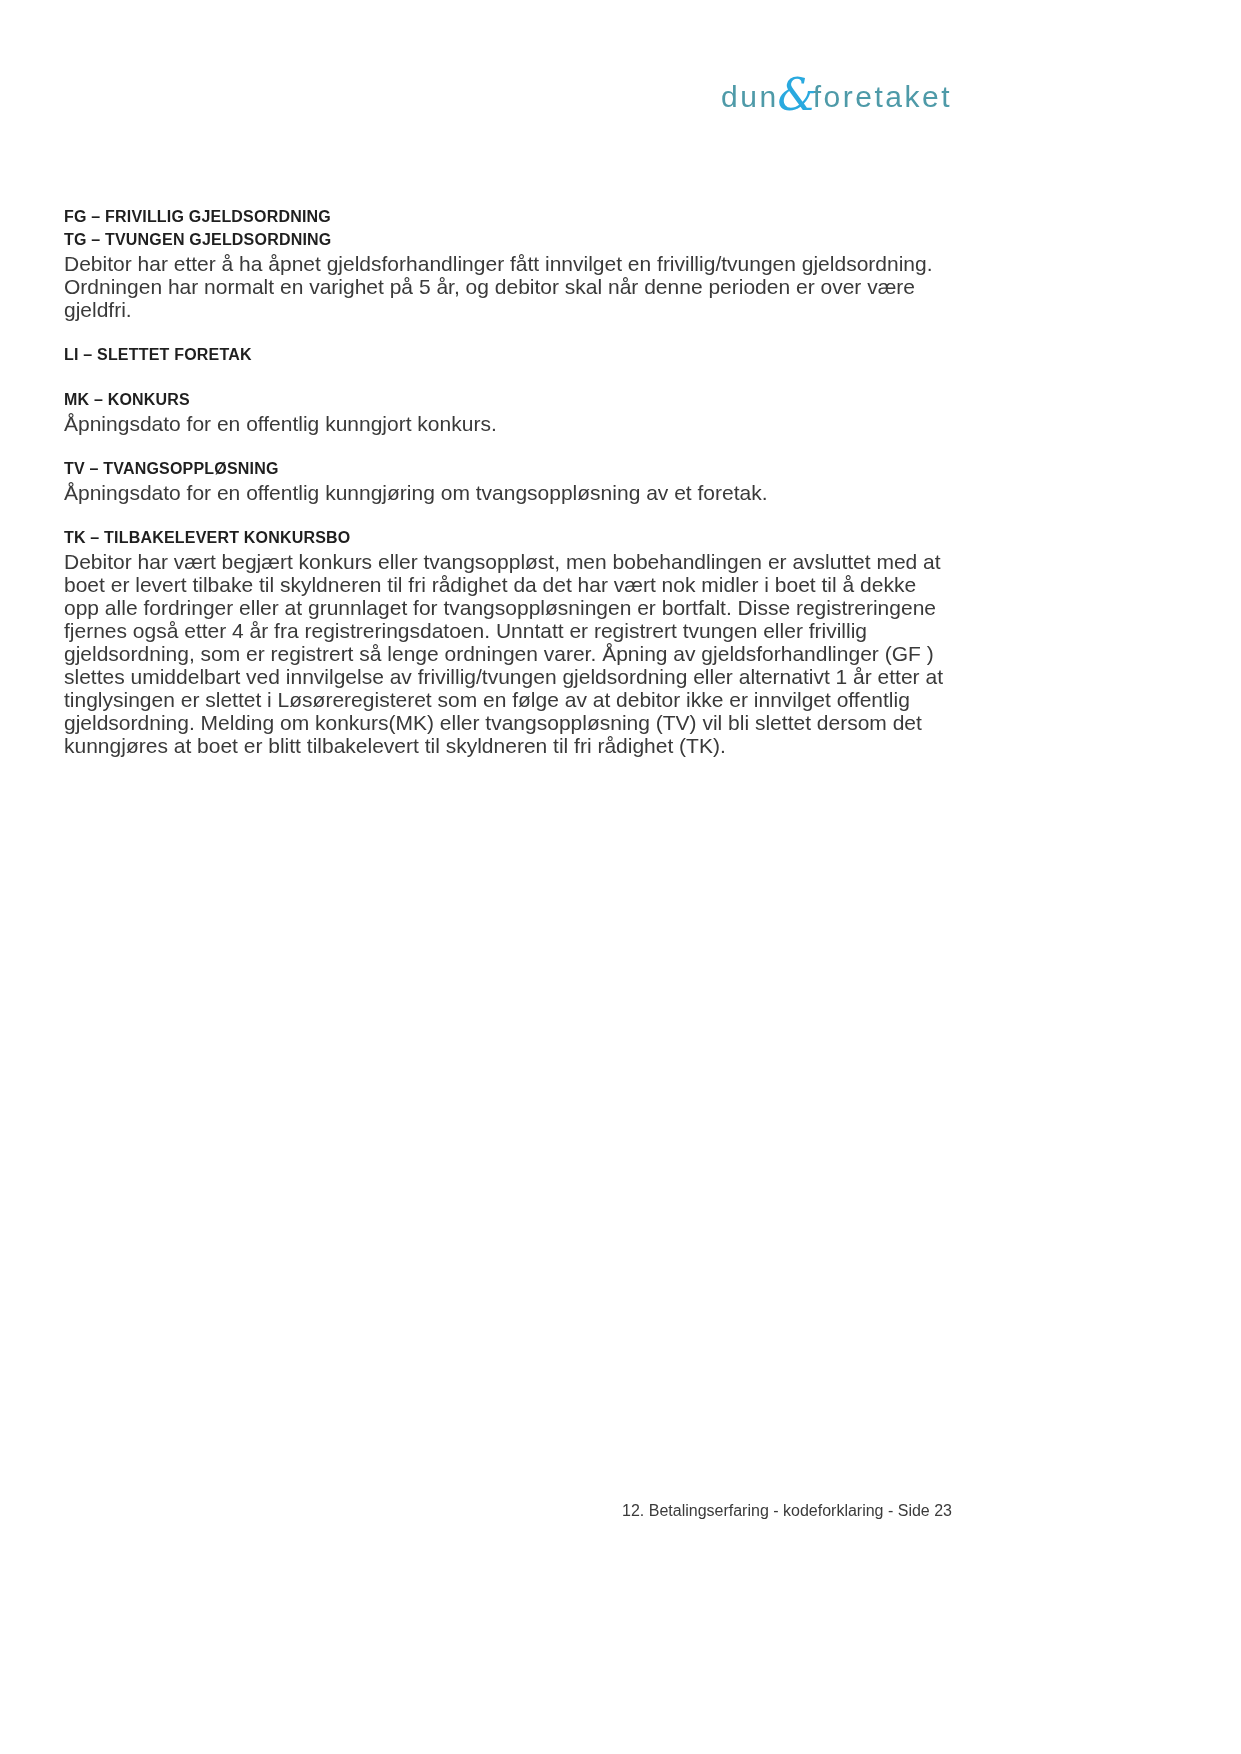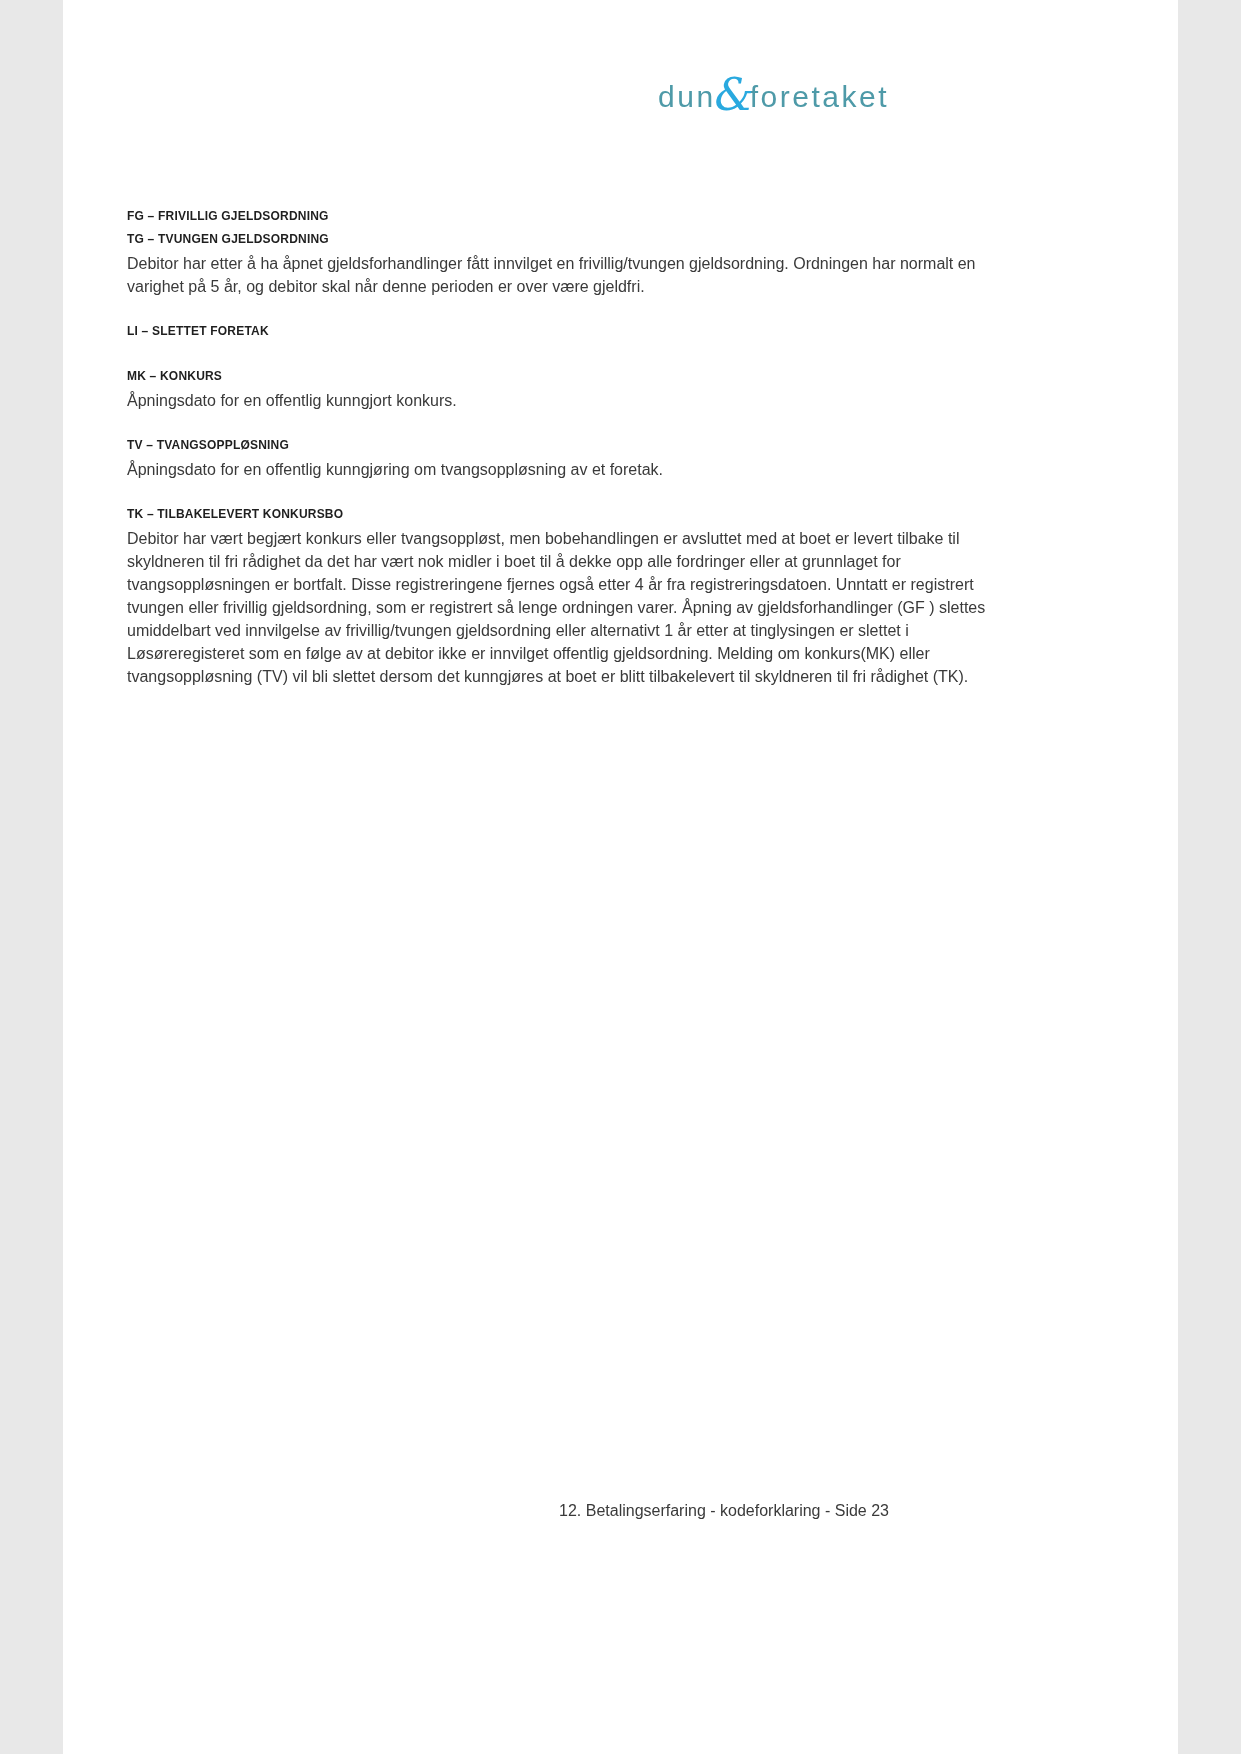--- a/index.html
+++ b/index.html
@@ -2,21 +2,21 @@
 <html style="--logo-text: #4e9aa8; --logo-amp: #29a9df;"><head>
 <meta charset="utf-8">
 <style>
   html, body {
     margin: 0;
     padding: 0;
     background: #e8e8e8;
   }
   .page {
     position: relative;
-    width: 1115px;
+    width: 1241px;
     height: 1754px;
     margin: 0 auto;
     background: #ffffff;
     font-family: "Liberation Sans", sans-serif;
     color: #3a3a3a;
     overflow: hidden;
   }
   
   .logo {
     position: absolute;
@@ -48,29 +48,29 @@
     position: absolute;
     left: 64px;
     top: 205px;
     width: 892px;
   }
   .sec {
     margin: 0 0 22px 0;
   }
   .sec h2 {
     margin: 0;
-    font-size: 12px;
+    font-size: 16px;
     line-height: 23px;
     font-weight: bold;
     color: #1f1f1f;
     letter-spacing: 0.2px;
   }
   .sec p {
     margin: 1px 0 0 0;
-    font-size: 16px;
+    font-size: 21px;
     line-height: 23px;
     color: #3a3a3a;
   }
   
   .footer {
     position: absolute;
     top: 1499px;
     right: 289px;
     font-size: 16px;
     line-height: 23px;

